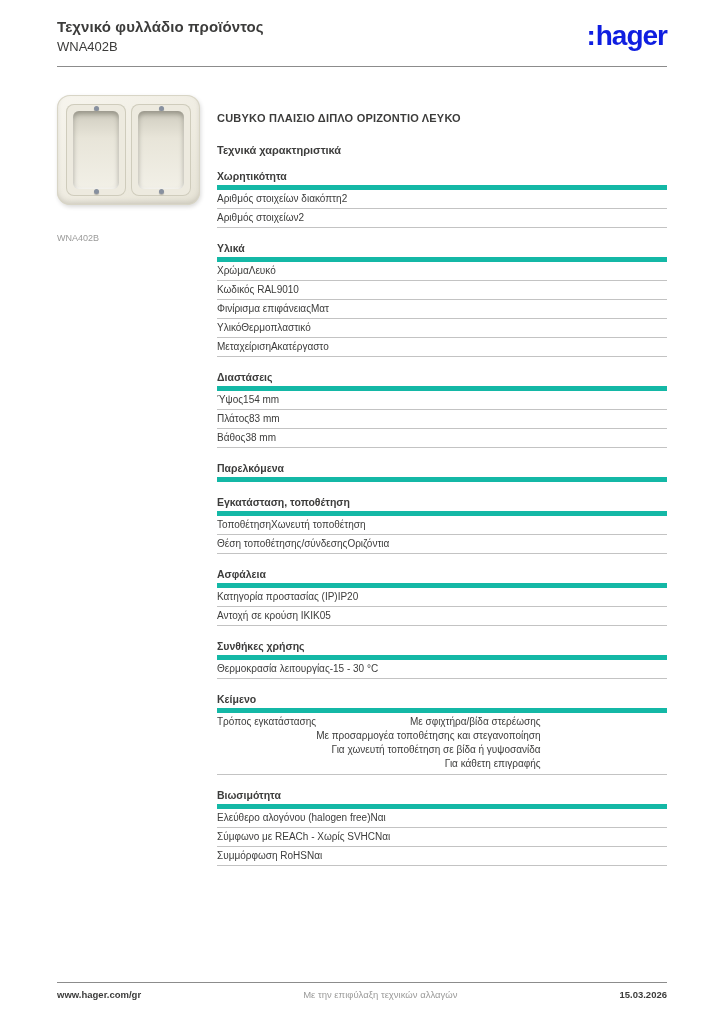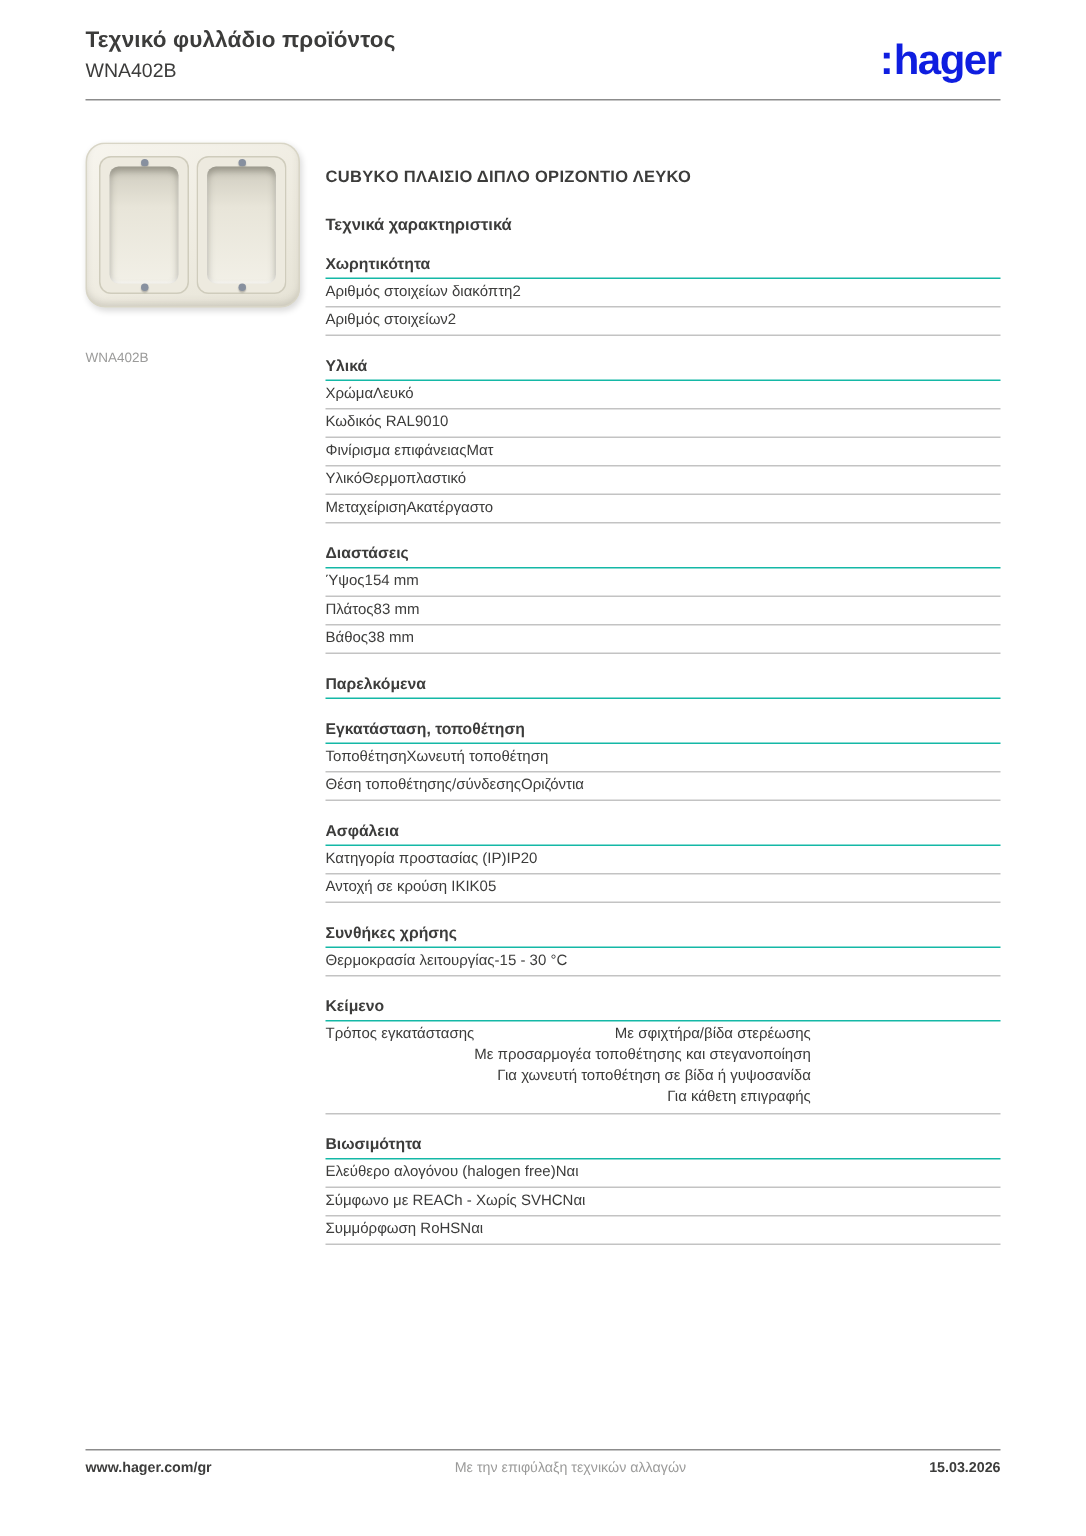--- a/index.html
+++ b/index.html
@@ -6,21 +6,21 @@
   * { box-sizing:border-box; }
   html,body { margin:0; padding:0; }
   body {
     width:724px; height:1024px; background:#ffffff; position:relative;
     font-family:"Liberation Sans", sans-serif; color:var(--ink);
     -webkit-font-smoothing:antialiased;
   }
   .page { position:absolute; inset:0; padding:0 57px; }
 
   
-  .header { padding-top:18px; display:flex; justify-content:space-between; align-items:flex-end; }
+  .header { padding-top:18px; display:flex; justify-content:space-between; align-items:center; }
   .doc-title { font-size:15px; font-weight:bold; letter-spacing:0.1px; }
   .doc-code { font-size:13px; margin-top:4px; font-weight:normal; }
   .logo { font-size:28px; font-weight:bold; color:var(--brand-blue); letter-spacing:-1px; line-height:28px; }
   .logo .dots { letter-spacing:-1px; margin-right:1px; }
   .header-rule { border:none; border-top:1px solid var(--rule-dark); margin:12px 0 0 0; }
 
   
   .main { display:flex; gap:15px; margin-top:28px; }
   .left-col { width:145px; flex:none; }
   .right-col { flex:1; min-width:0; }
@@ -45,29 +45,29 @@
   .screw { position:absolute; width:5px; height:5px; border-radius:50%; background:#87909f; box-shadow:0 1px 1px rgba(0,0,0,.25); }
   .screw.top { top:2px; left:50%; margin-left:-2px; }
   .screw.bottom { bottom:2px; left:50%; margin-left:-2px; }
   .img-caption { font-size:9px; color:#9b9b9a; margin-top:28px; }
 
   
   .product-name { font-size:11px; font-weight:bold; margin-top:17px; letter-spacing:0.2px; }
   .specs-heading { font-size:11px; font-weight:bold; margin-top:20px; }
   .sections { margin-top:4px; }
   .spec-section { margin-top:14px; }
-  .section-title { font-size:10.5px; font-weight:bold; padding-bottom:3px; border-bottom:1px solid #14b8a6; }
+  .section-title { font-size:10.5px; font-weight:bold; padding-bottom:3px; border-bottom:5px solid #14b8a6; }
   .row { display:flex; justify-content:flex-start; align-items:flex-start; 
          font-size:10px; padding:2px 0 3px 0; border-bottom:1px solid var(--rule-light); line-height:13px; }
   .row-label { text-align:left; white-space:nowrap; }
   .row-value { text-align:right; }
   .row-value div { line-height:14px; }
 
   
-  .footer { position:absolute; left:57px; right:57px; bottom:40px;
+  .footer { position:absolute; left:57px; right:57px; bottom:24px;
             border-top:1px solid var(--rule-dark); padding-top:6px;
             display:flex; justify-content:space-between; align-items:baseline; font-size:9.5px; }
   .footer-url { font-weight:bold; }
   .footer-disclaimer { color:#9b9b9a; }
   .footer-date { font-weight:bold; }
 </style>
 </head>
 <body>
 
 <div class="page">

